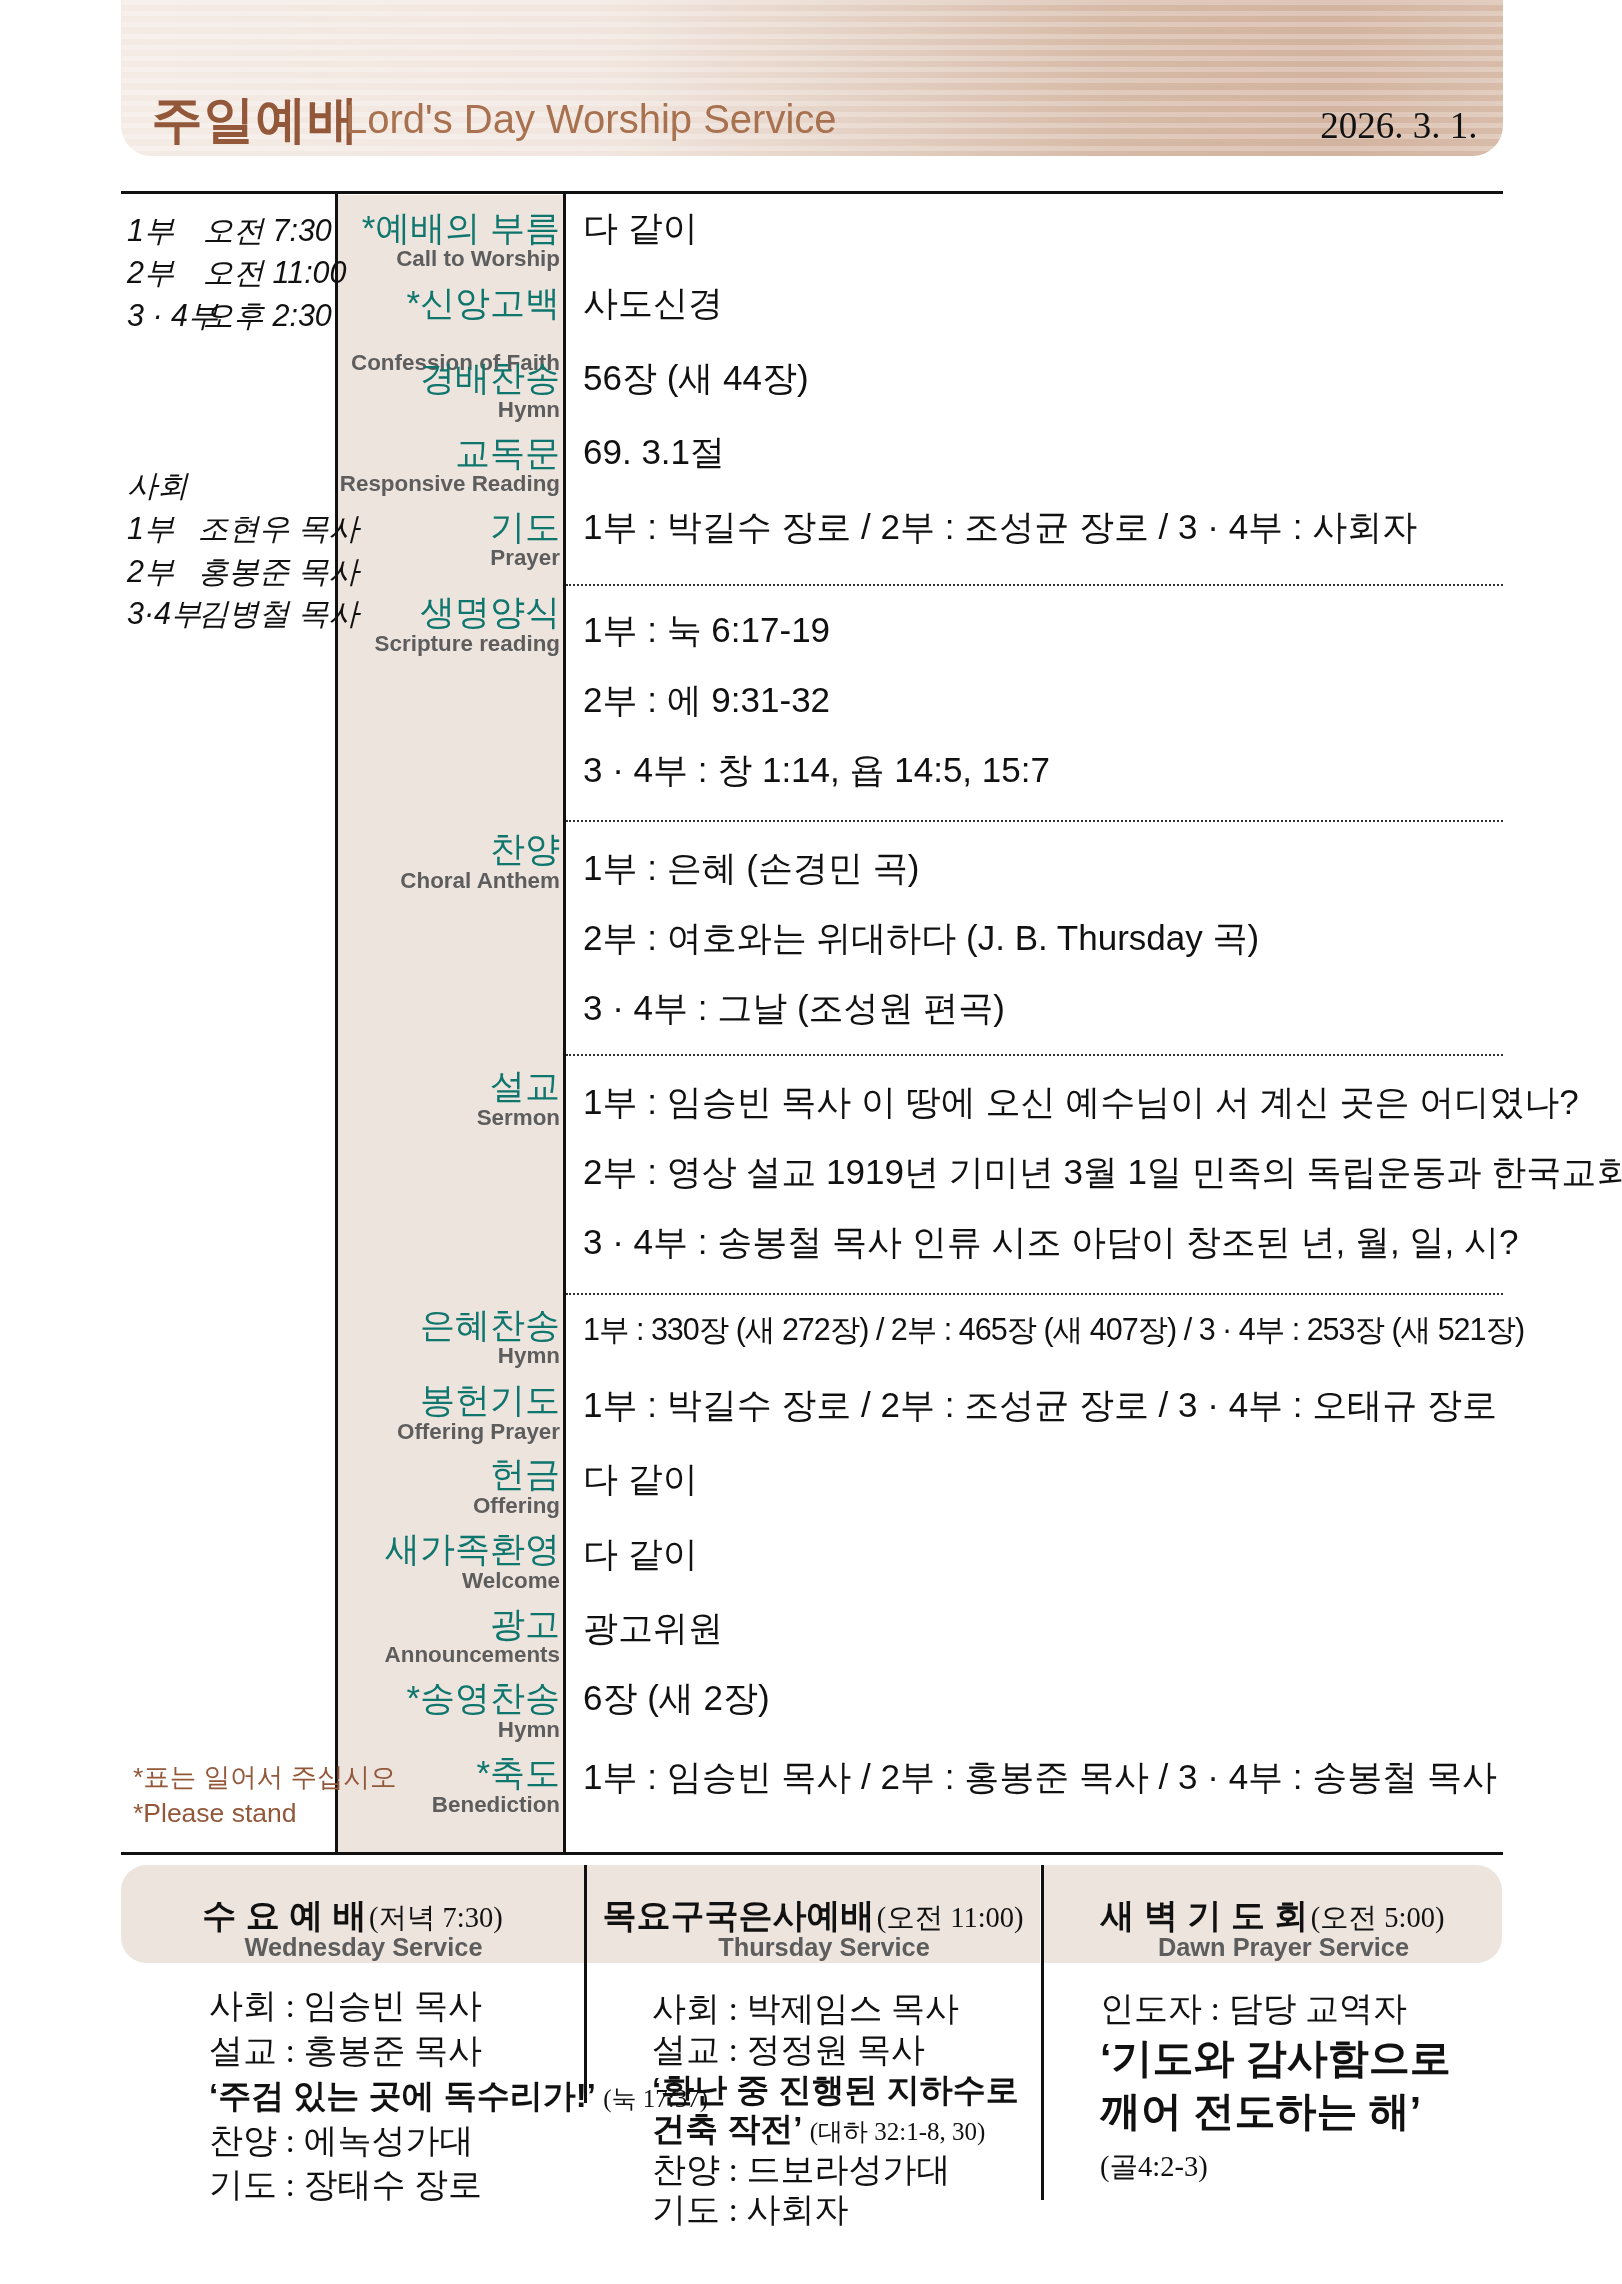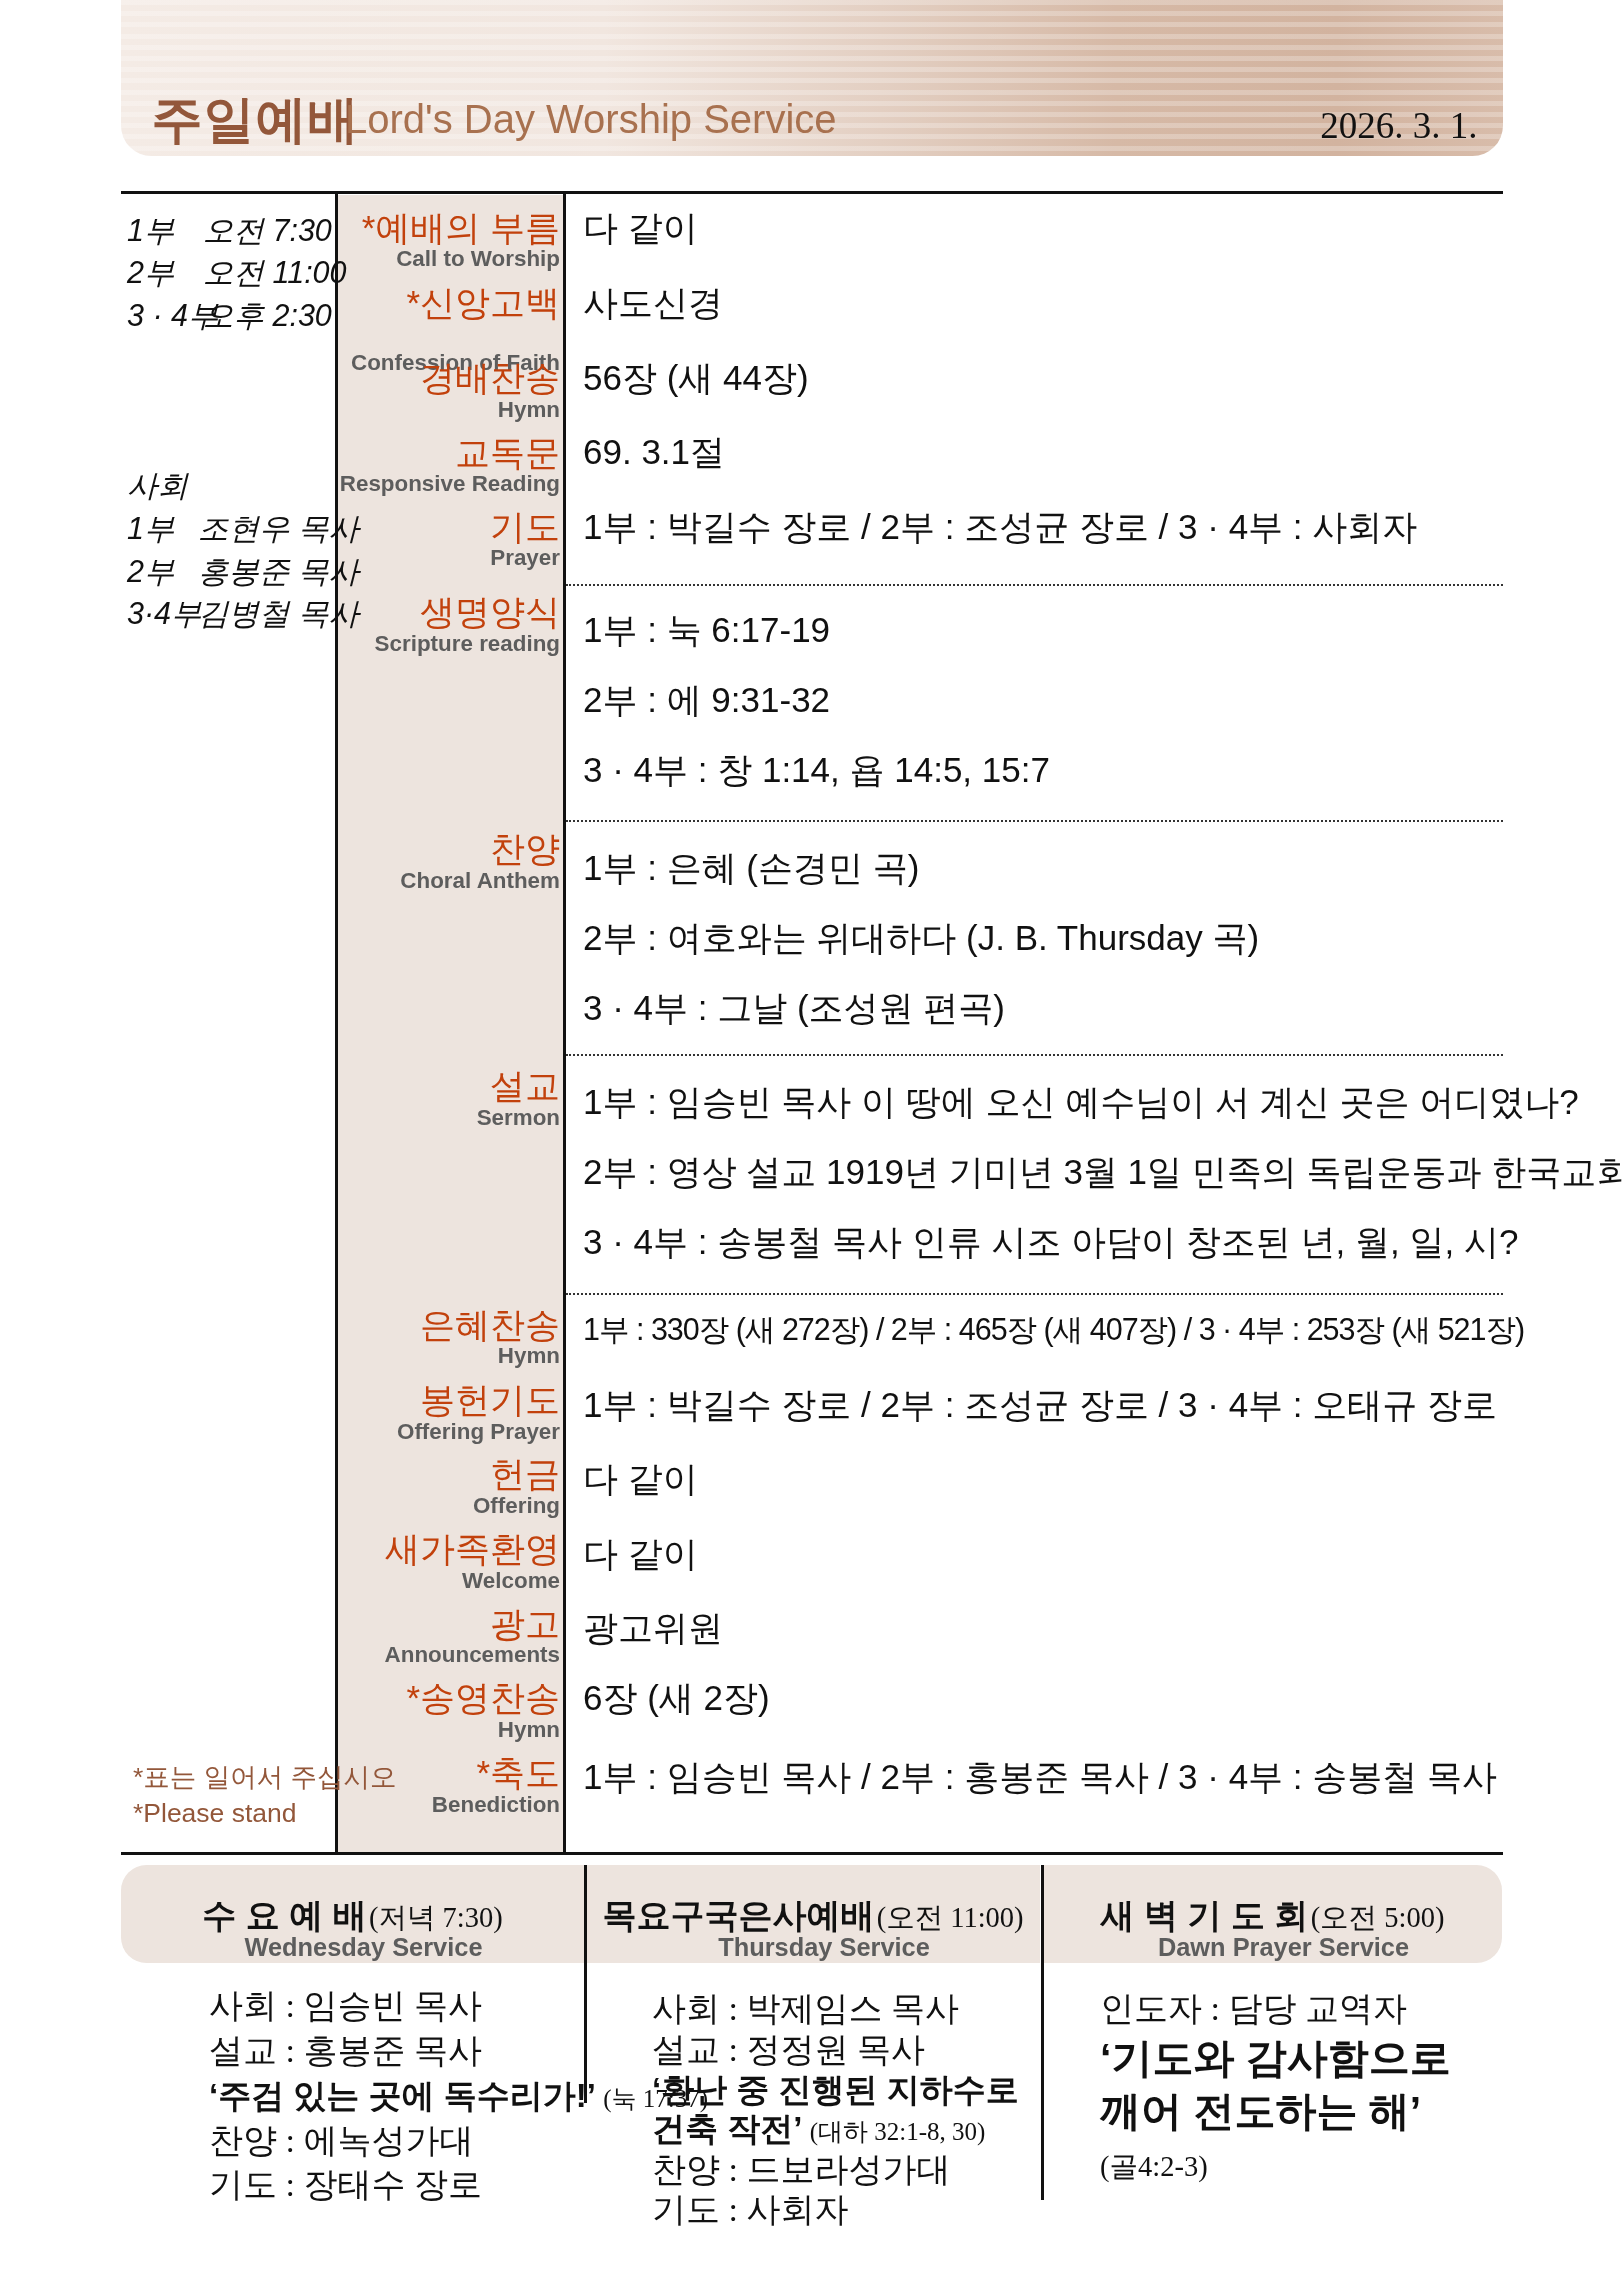--- a/index.html
+++ b/index.html
@@ -22,21 +22,21 @@
 
   
   .rule { background: #111; height: 3.1px; }
   .vline { background: #111; width: 2.5px; }
   .dotted { border-top: 2.5px dotted #333; height: 0; }
 
   
   .label-col { left: 336px; top: 195px; width: 228px; height: 1657px; background: #ede4de; }
 
   .label { position: absolute; right: 1063px; text-align: right; white-space: nowrap; }
-  .label-ko { font-size: 35px; line-height: 37px; color: #c2410c; }
+  .label-ko { font-size: 35px; line-height: 37px; color: #0f766e; }
   .label-en { font-size: 22.4px; line-height: 24.4px; color: #5d5d5d; font-weight: bold; }
 
   .content { position: absolute; left: 583px; font-size: 35px; line-height: 41px; white-space: nowrap; color: #111; }
   .content.sm { font-size: 30.5px; letter-spacing: -1px; }
 
   .side { position: absolute; left: 127px; font-size: 30.5px; font-style: italic; line-height: 43px; white-space: nowrap; }
   .stand { position: absolute; left: 133px; font-size: 26.5px; color: #93573a; line-height: 36px; white-space: nowrap; }
 
   
   .banner { top: 1865px; height: 98px; background: #ede4de; }

